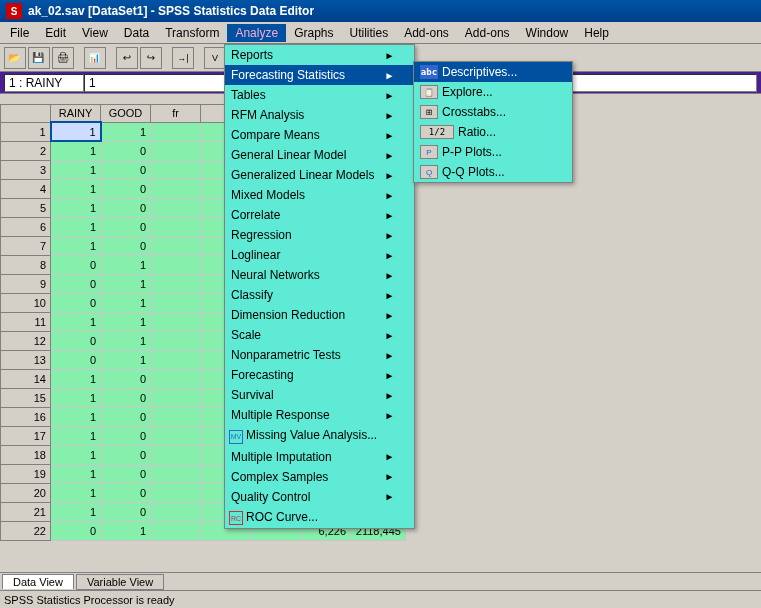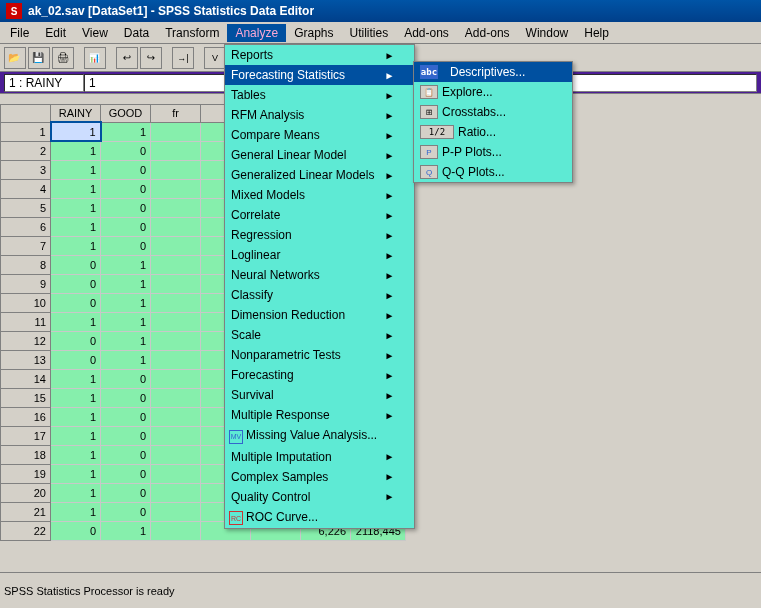--- a/index.html
+++ b/index.html
@@ -158,21 +158,21 @@
     .dropdown-item .arrow {
       font-size: 10px;
       margin-left: 10px;
     }
     
     .status-bar {
       position: absolute;
       bottom: 0;
       left: 0;
       right: 0;
-      height: 36px;
+      height: 18px;
       background: #d4d0c8;
       border-top: 1px solid #808080;
       display: flex;
       align-items: center;
       padding: 0 4px;
       font-size: 11px;
     }
     
     .tab-area {
       position: absolute;
@@ -607,21 +607,21 @@
           <span class="icon-box" style="border-color:#cc3333;color:#cc3333;font-size:7px;">RC</span>ROC Curve...
         </span>
       </div>
     </div>
   </div>
 
   <div style="position:absolute;top:61px;left:413px;z-index:200;">
     <div class="dropdown" style="min-width:160px;">
       <div class="dropdown-item active" style="padding:3px 6px;">
         <span style="display:flex;align-items:center;">
-          <span style="display:inline-flex;align-items:center;justify-content:center;width:18px;height:14px;background:#3366cc;color:white;font-size:9px;font-weight:bold;margin-right:12px;font-family:monospace;">abc</span>
+          <span style="display:inline-flex;align-items:center;justify-content:center;width:18px;height:14px;background:#3366cc;color:white;font-size:9px;font-weight:bold;margin-right:4px;font-family:monospace;">abc</span>
           Descriptives...
         </span>
       </div>
       <div class="dropdown-item" style="padding:3px 6px;">
         <span style="display:flex;align-items:center;">
           <span style="display:inline-flex;align-items:center;justify-content:center;width:18px;height:14px;border:1px solid #808080;background:#d4d0c8;font-size:8px;margin-right:4px;">📋</span>
           Explore...
         </span>
       </div>
       <div class="dropdown-item" style="padding:3px 6px;">

